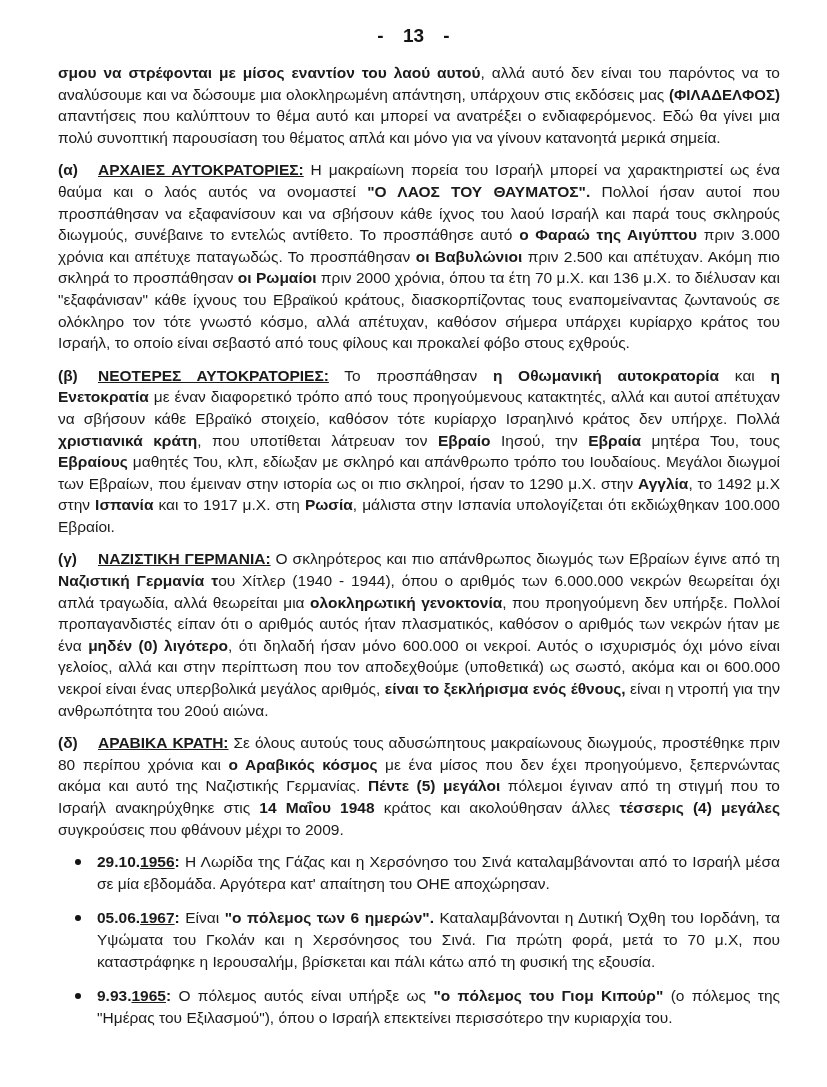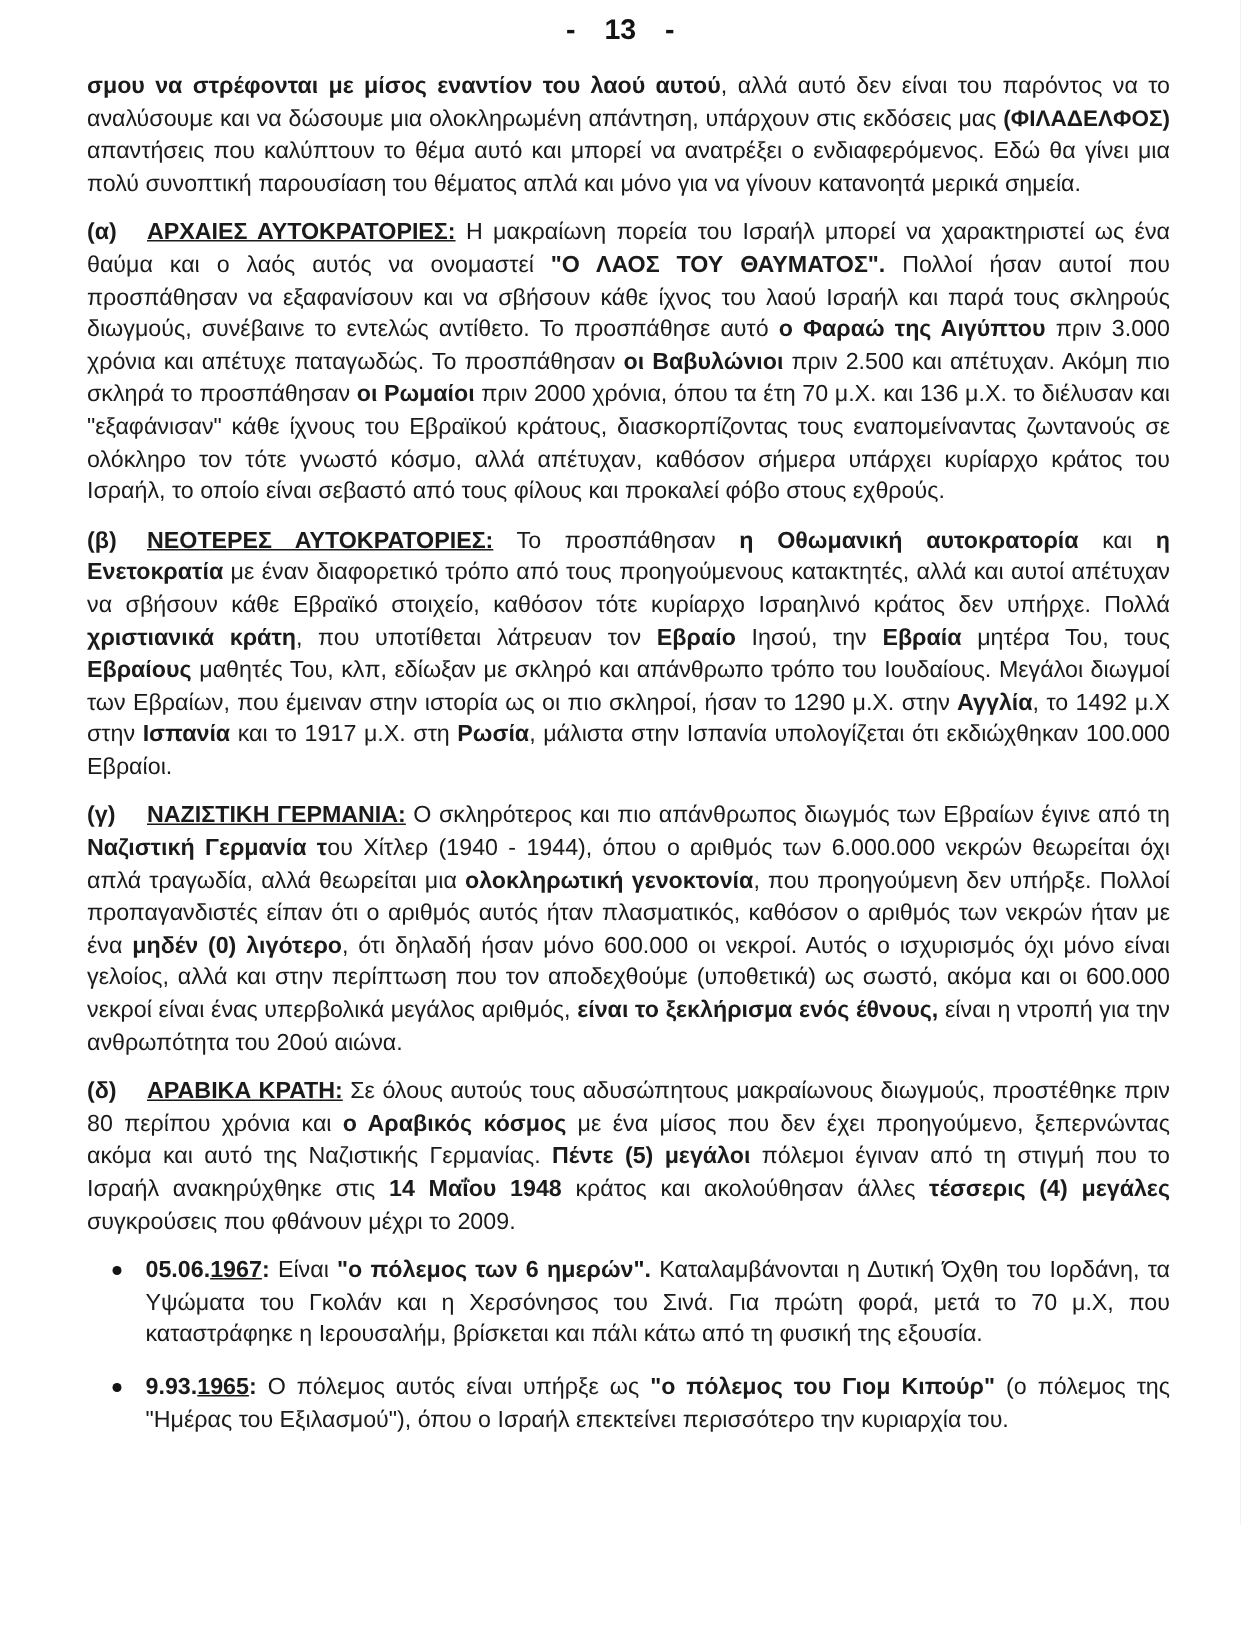--- a/index.html
+++ b/index.html
@@ -7,21 +7,21 @@
     position:relative;
     width:827px;height:1087px;
     margin:0 auto;
     background:#ffffff;
     color:#1b1b1b;
     font-family:"Liberation Sans","DejaVu Sans",sans-serif;
     overflow:hidden;
     box-sizing:border-box;
   }
   .page-number{
-    padding-top:10px;
+    padding-top:25px;
     text-align:center;
     font-size:19px;
     font-weight:700;
     word-spacing:14px;
     color:#141414;
   }
   .content{
     margin:15px 47px 0 58px;
     font-size:15.5px;
     line-height:21.6px;
@@ -50,16 +50,17 @@
 <body>
 
 <div class="page">
   <div class="page-number">- 13 -</div>
   <div class="content" id="content">
       <div class="para"><span class="b">σμου να στρέφονται με μίσος εναντίον του λαού αυτού</span><span>, αλλά αυτό δεν είναι του παρόντος να το αναλύσουμε και να δώσουμε μια ολοκληρωμένη απάντηση, υπάρχουν στις εκδόσεις μας </span><span class="bsmall">(ΦΙΛΑΔΕΛΦΟΣ)</span><span> απαντήσεις που καλύπτουν το θέμα αυτό και μπορεί να ανατρέξει ο ενδιαφερόμενος. Εδώ θα γίνει μια πολύ συνοπτική παρουσίαση του θέματος απλά και μόνο για να γίνουν κατανοητά μερικά σημεία.</span></div>
       <div class="para"><span class="label">(α)</span><span class="bu">ΑΡΧΑΙΕΣ ΑΥΤΟΚΡΑΤΟΡΙΕΣ:</span><span> Η μακραίωνη πορεία του Ισραήλ μπορεί να χαρακτηριστεί ως ένα θαύμα και ο λαός αυτός να ονομαστεί </span><span class="b">"Ο ΛΑΟΣ ΤΟΥ ΘΑΥΜΑΤΟΣ".</span><span> Πολλοί ήσαν αυτοί που προσπάθησαν να εξαφανίσουν και να σβήσουν κάθε ίχνος του λαού Ισραήλ και παρά τους σκληρούς διωγμούς, συνέβαινε το εντελώς αντίθετο. Το προσπάθησε αυτό </span><span class="b">ο Φαραώ της Αιγύπτου</span><span> πριν 3.000 χρόνια και απέτυχε παταγωδώς. Το προσπάθησαν </span><span class="b">οι Βαβυλώνιοι</span><span> πριν 2.500 και απέτυχαν. Ακόμη πιο σκληρά το προσπάθησαν </span><span class="b">οι Ρωμαίοι</span><span> πριν 2000 χρόνια, όπου τα έτη 70 μ.Χ. και 136 μ.Χ. το διέλυσαν και "εξαφάνισαν" κάθε ίχνους του Εβραϊκού κράτους, διασκορπίζοντας τους εναπομείναντας ζωντανούς σε ολόκληρο τον τότε γνωστό κόσμο, αλλά απέτυχαν, καθόσον σήμερα υπάρχει κυρίαρχο κράτος του Ισραήλ, το οποίο είναι σεβαστό από τους φίλους και προκαλεί φόβο στους εχθρούς.</span></div>
       <div class="para"><span class="label">(β)</span><span class="bu">ΝΕΟΤΕΡΕΣ ΑΥΤΟΚΡΑΤΟΡΙΕΣ:</span><span> Το προσπάθησαν </span><span class="b">η Οθωμανική αυτοκρατορία</span><span> και </span><span class="b">η Ενετοκρατία</span><span> με έναν διαφορετικό τρόπο από τους προηγούμενους κατακτητές, αλλά και αυτοί απέτυχαν να σβήσουν κάθε Εβραϊκό στοιχείο, καθόσον τότε κυρίαρχο Ισραηλινό κράτος δεν υπήρχε. Πολλά </span><span class="b">χριστιανικά κράτη</span><span>, που υποτίθεται λάτρευαν τον </span><span class="b">Εβραίο</span><span> Ιησού, την </span><span class="b">Εβραία</span><span> μητέρα Του, τους </span><span class="b">Εβραίους</span><span> μαθητές Του, κλπ, εδίωξαν με σκληρό και απάνθρωπο τρόπο του Ιουδαίους. Μεγάλοι διωγμοί των Εβραίων, που έμειναν στην ιστορία ως οι πιο σκληροί, ήσαν το 1290 μ.Χ. στην </span><span class="b">Αγγλία</span><span>, το 1492 μ.Χ στην </span><span class="b">Ισπανία</span><span> και το 1917 μ.Χ. στη </span><span class="b">Ρωσία</span><span>, μάλιστα στην Ισπανία υπολογίζεται ότι εκδιώχθηκαν 100.000 Εβραίοι.</span></div>
       <div class="para"><span class="label">(γ)</span><span class="bu">ΝΑΖΙΣΤΙΚΗ ΓΕΡΜΑΝΙΑ:</span><span> Ο σκληρότερος και πιο απάνθρωπος διωγμός των Εβραίων έγινε από τη </span><span class="b">Ναζιστική Γερμανία τ</span><span>ου Χίτλερ (1940 - 1944), όπου ο αριθμός των 6.000.000 νεκρών θεωρείται όχι απλά τραγωδία, αλλά θεωρείται μια </span><span class="b">ολοκληρωτική γενοκτονία</span><span>, που προηγούμενη δεν υπήρξε. Πολλοί προπαγανδιστές είπαν ότι ο αριθμός αυτός ήταν πλασματικός, καθόσον ο αριθμός των νεκρών ήταν με ένα </span><span class="b">μηδέν (0) λιγότερο</span><span>, ότι δηλαδή ήσαν μόνο 600.000 οι νεκροί. Αυτός ο ισχυρισμός όχι μόνο είναι γελοίος, αλλά και στην περίπτωση που τον αποδεχθούμε (υποθετικά) ως σωστό, ακόμα και οι 600.000 νεκροί είναι ένας υπερβολικά μεγάλος αριθμός, </span><span class="b">είναι το ξεκλήρισμα ενός έθνους,</span><span> είναι η ντροπή για την ανθρωπότητα του 20ού αιώνα.</span></div>
       <div class="para"><span class="label">(δ)</span><span class="bu">ΑΡΑΒΙΚΑ ΚΡΑΤΗ:</span><span> Σε όλους αυτούς τους αδυσώπητους μακραίωνους διωγμούς, προστέθηκε πριν 80 περίπου χρόνια και </span><span class="b">ο Αραβικός κόσμος</span><span> με ένα μίσος που δεν έχει προηγούμενο, ξεπερνώντας ακόμα και αυτό της Ναζιστικής Γερμανίας. </span><span class="b">Πέντε (5) μεγάλοι</span><span> πόλεμοι έγιναν από τη στιγμή που το Ισραήλ ανακηρύχθηκε στις </span><span class="b">14 Μαΐου 1948</span><span> κράτος και ακολούθησαν άλλες </span><span class="b">τέσσερις (4) μεγάλες</span><span> συγκρούσεις που φθάνουν μέχρι το 2009.</span></div>
+      <div class="bullet"><span class="dot"></span><span><span class="b">29.10.</span><span class="bu">1956</span><span class="b">:</span><span> Η Λωρίδα της Γάζας και η Χερσόνησο του Σινά καταλαμβάνονται από το Ισραήλ μέσα σε μία εβδομάδα. Αργότερα κατ' απαίτηση του ΟΗΕ αποχώρησαν.</span></span></div>
       <div class="bullet"><span class="dot"></span><span><span class="b">05.06.</span><span class="bu">1967</span><span class="b">:</span><span> Είναι </span><span class="b">"ο πόλεμος των 6 ημερών".</span><span> Καταλαμβάνονται η Δυτική Όχθη του Ιορδάνη, τα Υψώματα του Γκολάν και η Χερσόνησος του Σινά. Για πρώτη φορά, μετά το 70 μ.Χ, που καταστράφηκε η Ιερουσαλήμ, βρίσκεται και πάλι κάτω από τη φυσική της εξουσία.</span></span></div>
       <div class="bullet"><span class="dot"></span><span><span class="b">9.93.</span><span class="bu">1965</span><span class="b">:</span><span> Ο πόλεμος αυτός είναι υπήρξε ως </span><span class="b">"ο πόλεμος του Γιομ Κιπούρ"</span><span> (ο πόλεμος της "Ημέρας του Εξιλασμού"), όπου ο Ισραήλ επεκτείνει περισσότερο την κυριαρχία του.</span></span></div>
     </div>
 </div>
 
 </body></html>

